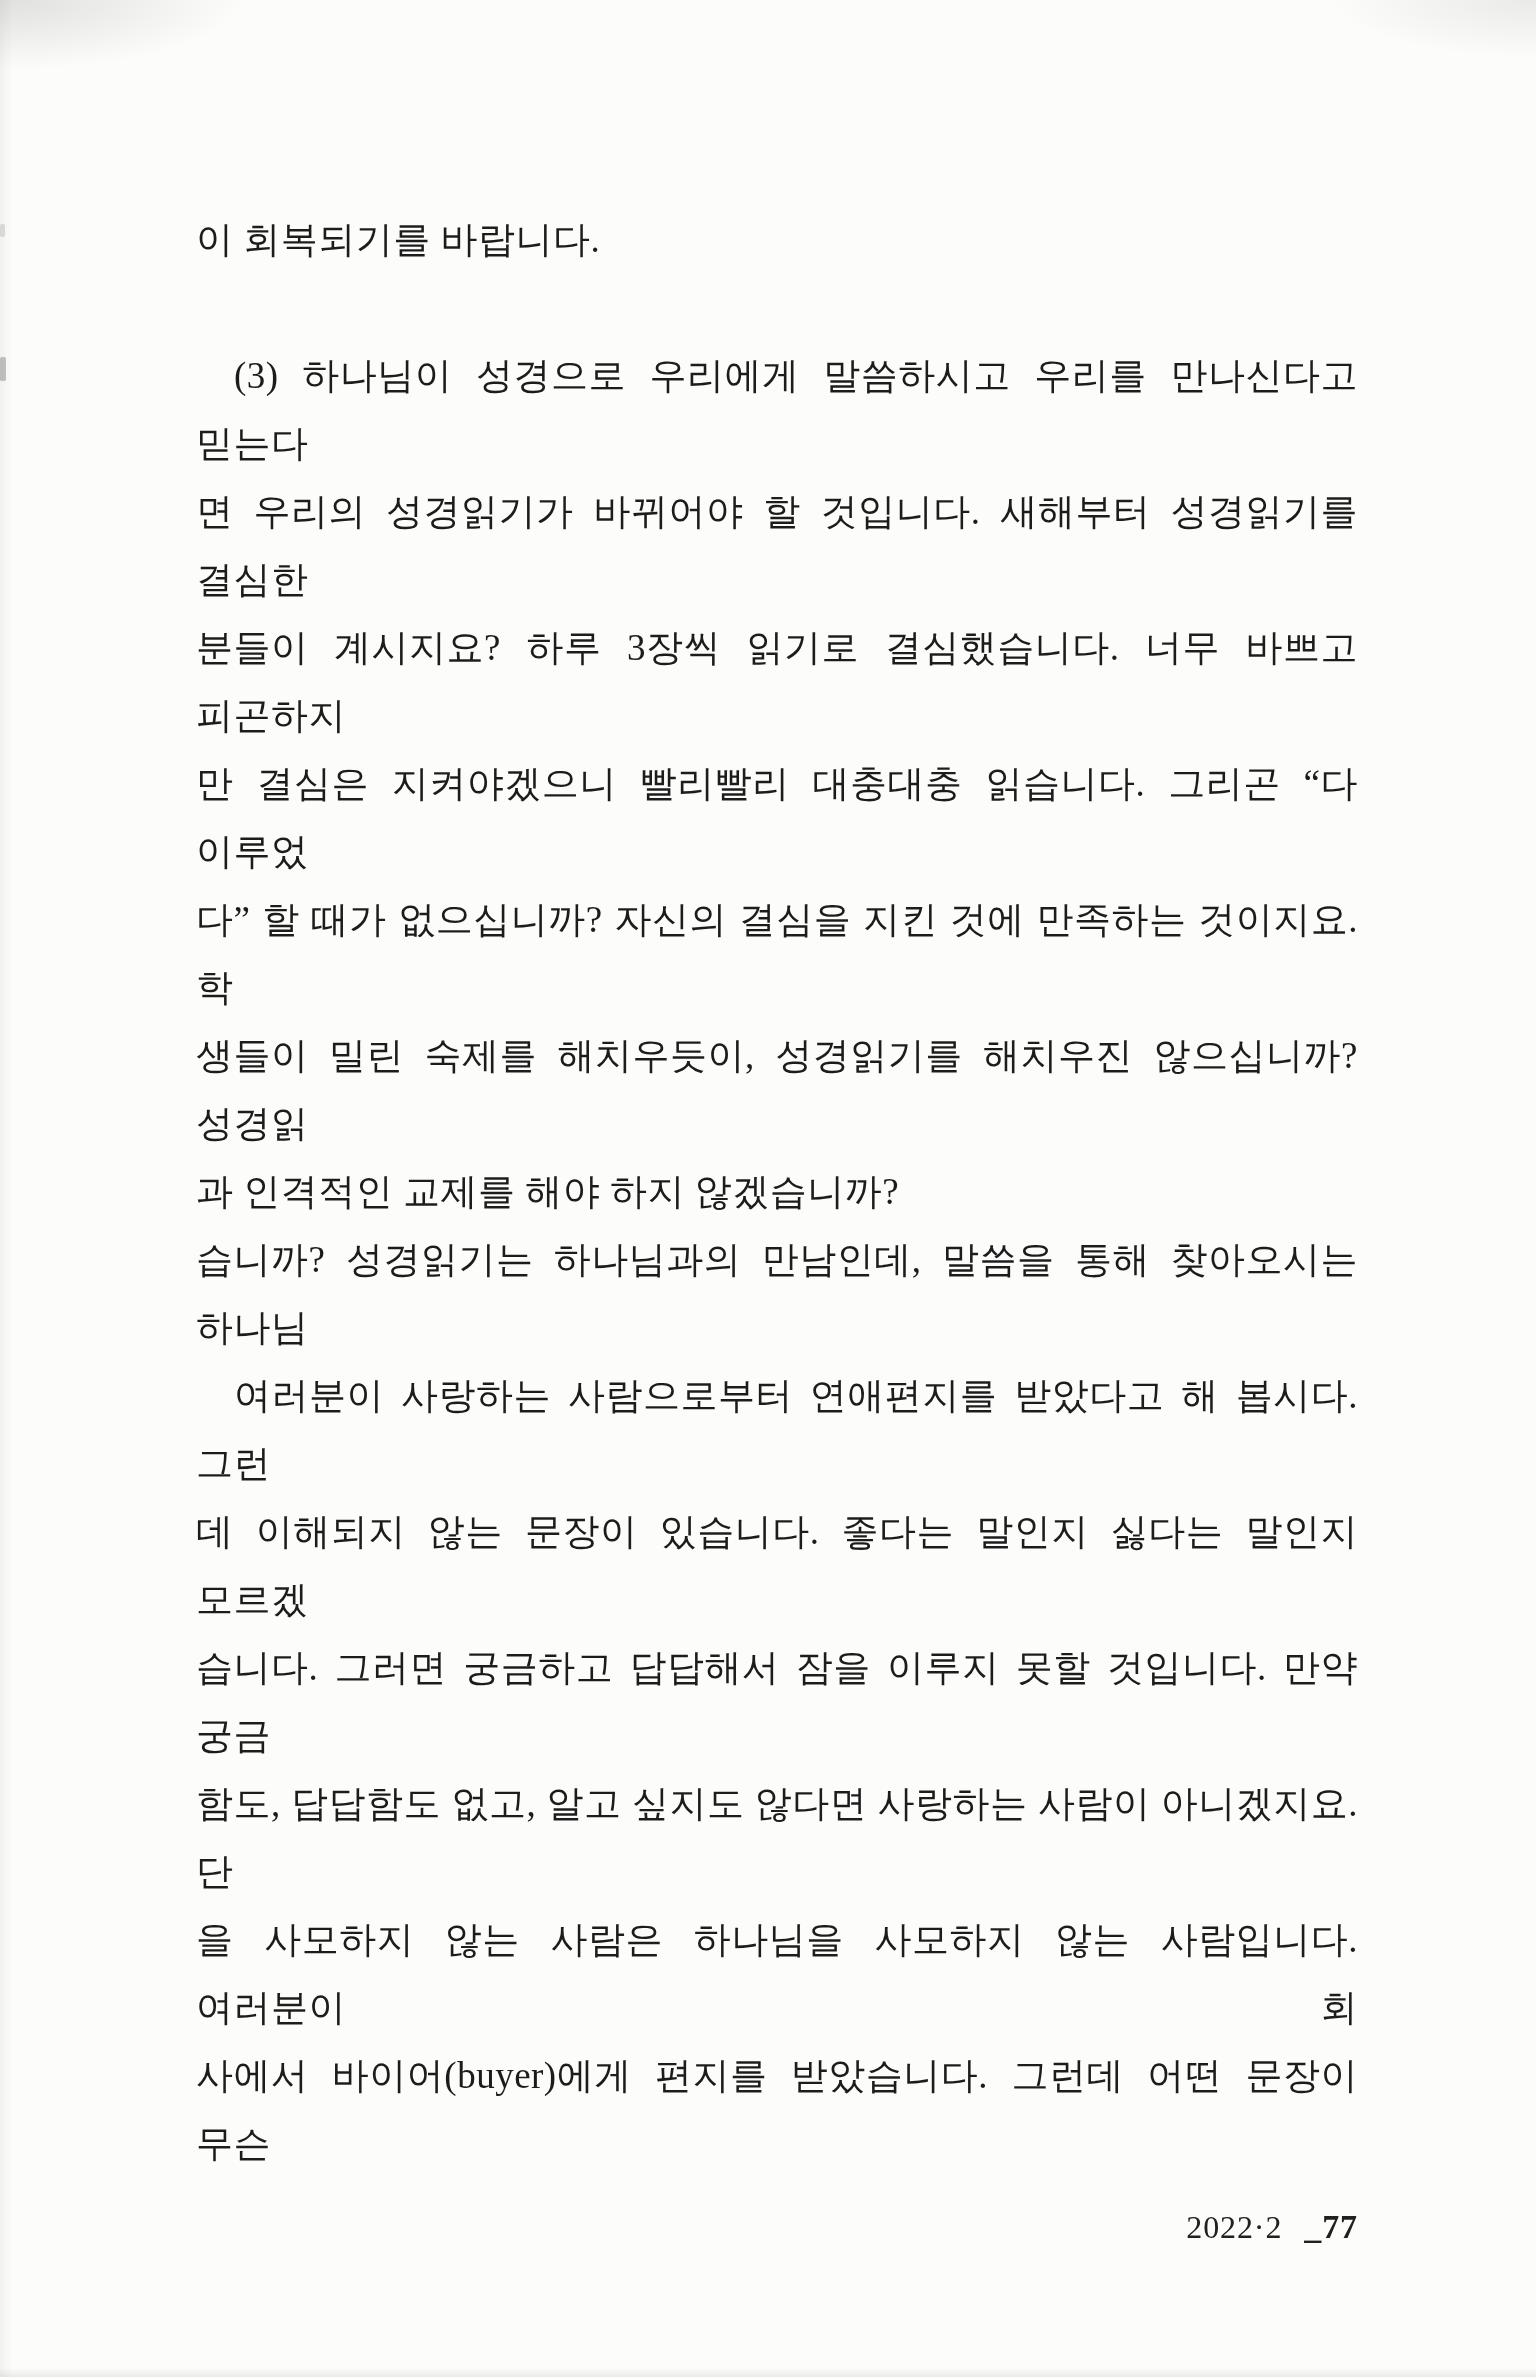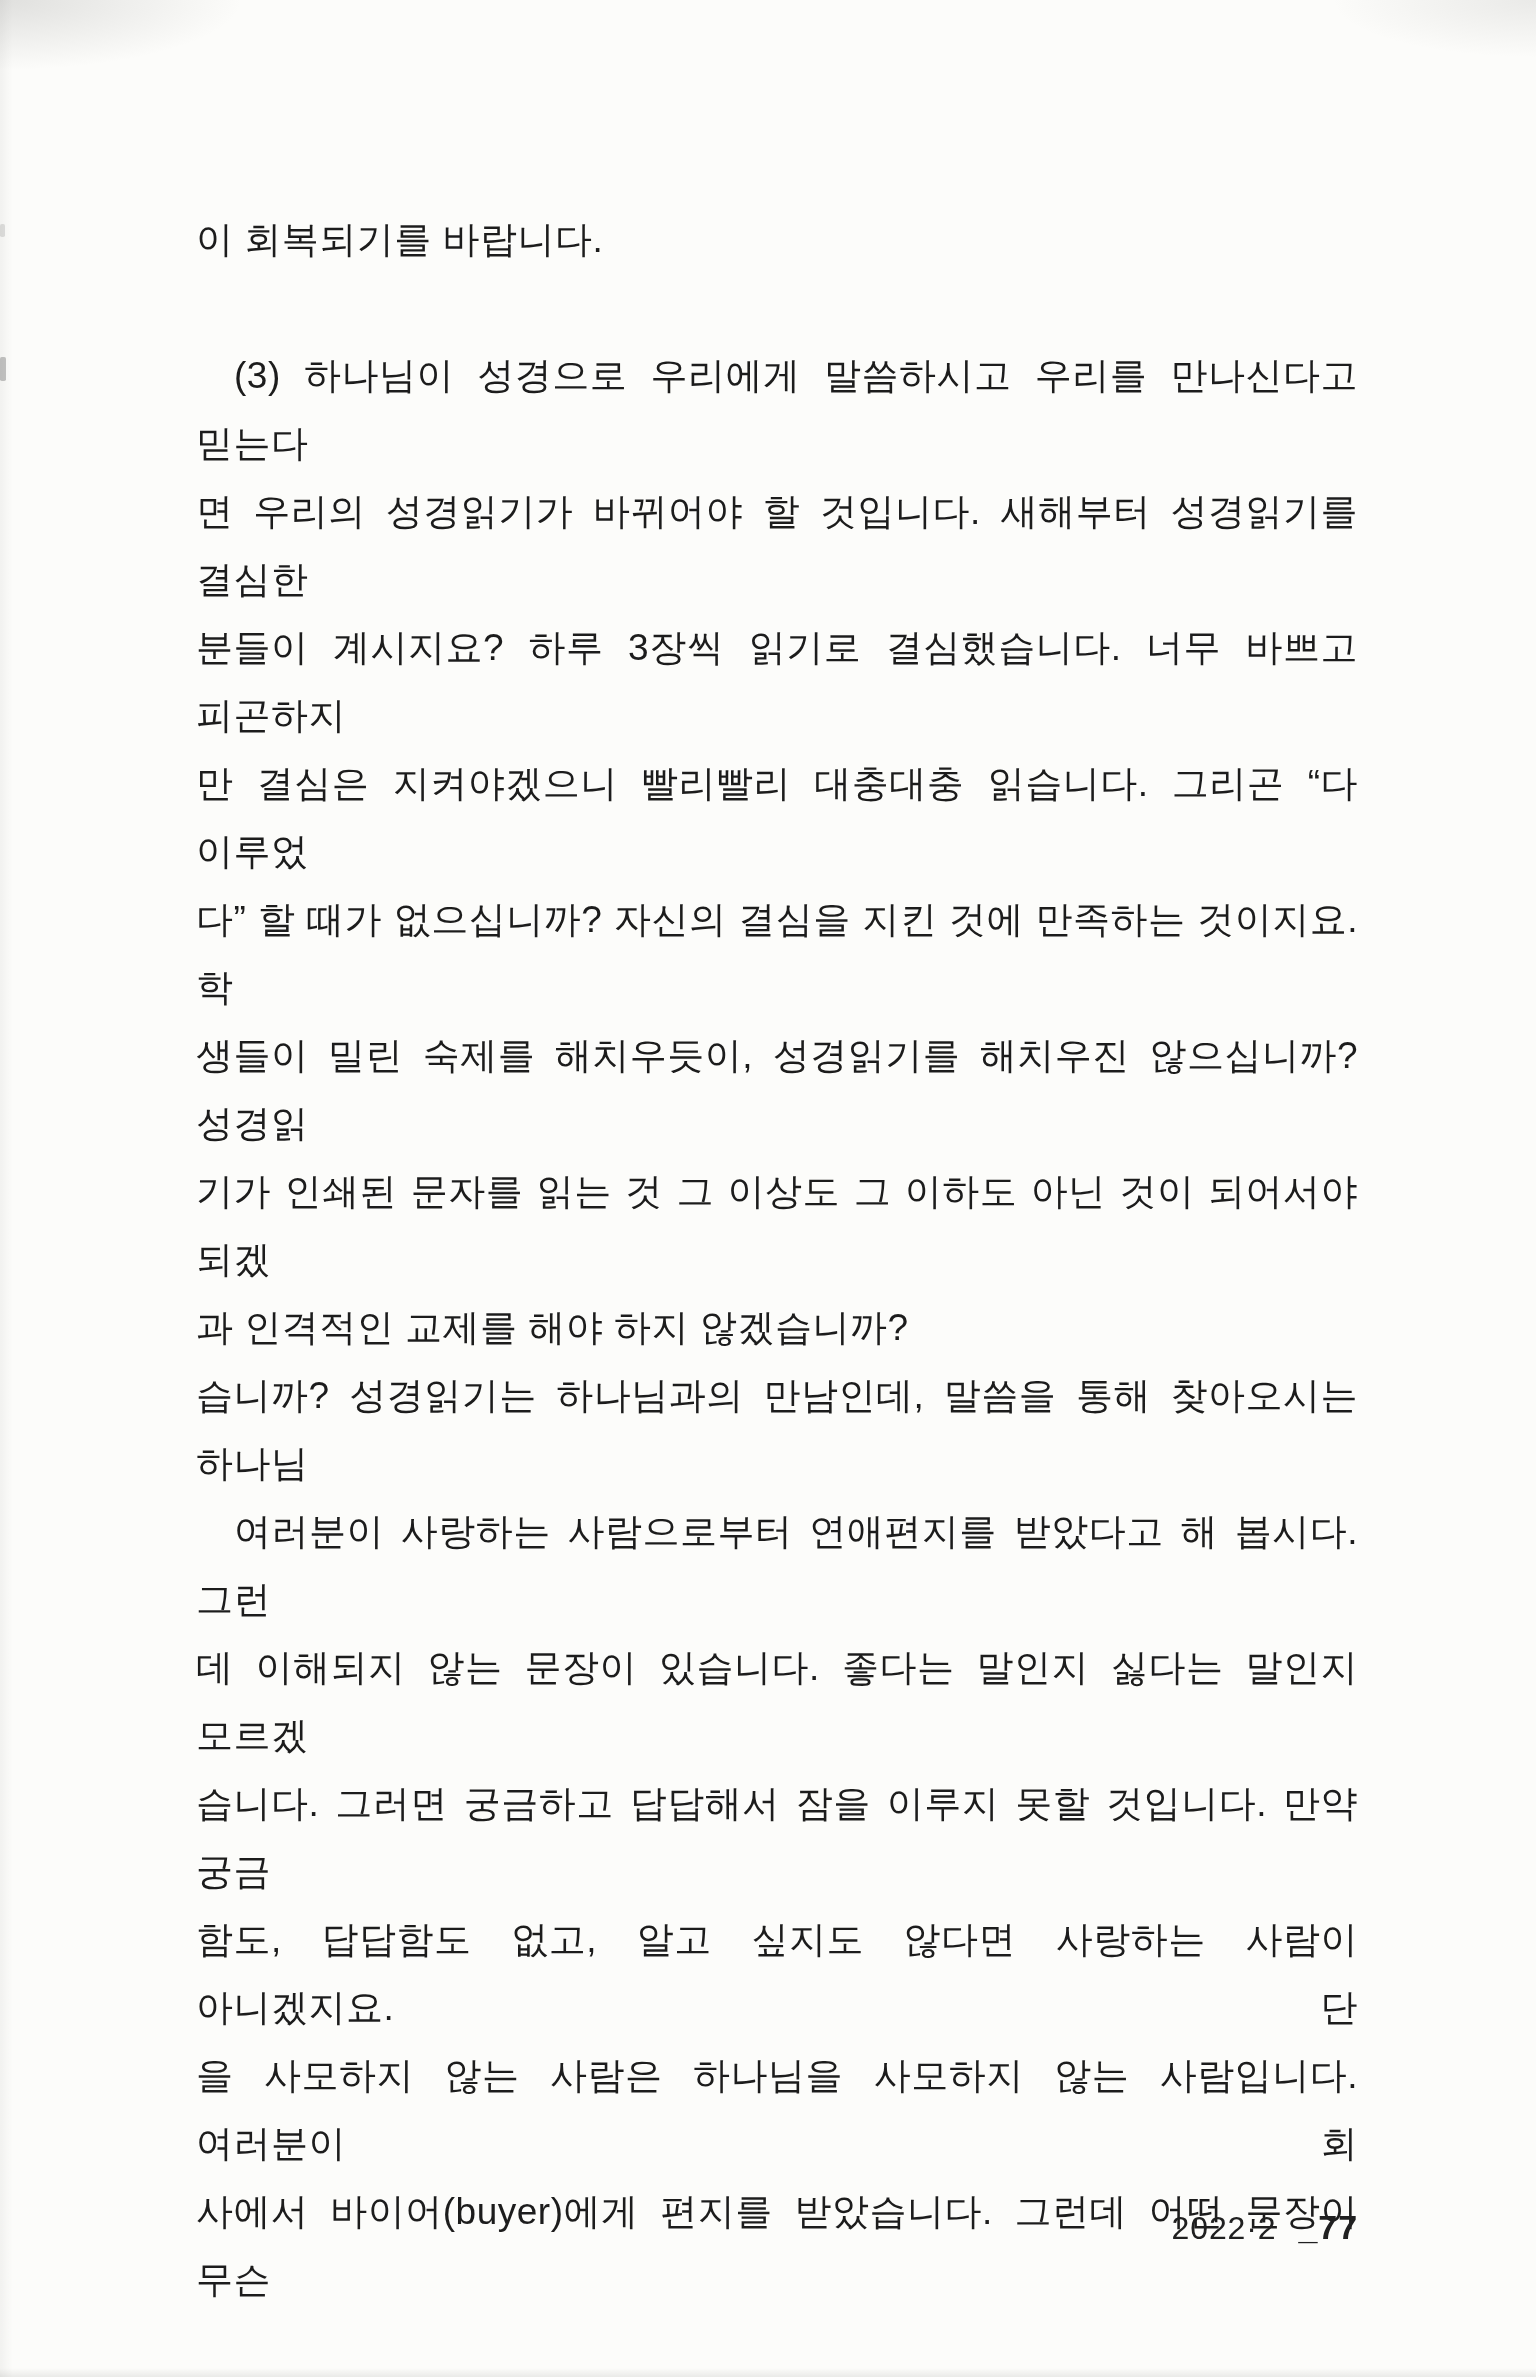--- a/index.html
+++ b/index.html
@@ -12,21 +12,21 @@
     width: 1536px;
     height: 2377px;
     margin: 0 auto;
     background:
       radial-gradient(ellipse 346px 100px at 0% 0%, rgba(110,110,108,.20), transparent 70%),
       radial-gradient(ellipse 291px 82px at 100% 0%, rgba(110,110,108,.13), transparent 70%),
       linear-gradient(90deg, rgba(0,0,0,.045), transparent 12.7px),
       linear-gradient(0deg, rgba(0,0,0,.07), transparent 9px),
       #fcfcfa;
     overflow: hidden;
-    font-family: Liberation Sans, sans-serif;
+    font-family: Liberation Serif, serif;
     color: #1c1c1c;
   }
   .scan-speck {
     position: absolute;
     background: rgba(90,90,88,.35);
     border-radius: 1.8px;
   }
   .speck-a { left: 0; top: 357px; width: 6.4px; height: 24px; }
   .speck-b { left: 0; top: 224px; width: 4.6px; height: 12.7px; opacity:.5; }
   .text-block {
@@ -76,21 +76,20 @@
       <p class="para">
         <span class="line last">이 회복되기를 바랍니다.</span>
       </p>
       <p class="para indent gap">
         <span class="line">(3) 하나님이 성경으로 우리에게 말씀하시고 우리를 만나신다고 믿는다</span>
         <span class="line">면 우리의 성경읽기가 바뀌어야 할 것입니다. 새해부터 성경읽기를 결심한</span>
         <span class="line">분들이 계시지요? 하루 3장씩 읽기로 결심했습니다. 너무 바쁘고 피곤하지</span>
         <span class="line">만 결심은 지켜야겠으니 빨리빨리 대충대충 읽습니다. 그리곤 “다 이루었</span>
         <span class="line">다” 할 때가 없으십니까? 자신의 결심을 지킨 것에 만족하는 것이지요. 학</span>
         <span class="line">생들이 밀린 숙제를 해치우듯이, 성경읽기를 해치우진 않으십니까? 성경읽</span>
-        <span class="line">기가 인쇄된 문자를 읽는 것 그 이상도 그 이하도 아닌 것이 되어서야 되겠</span>
         <span class="line last">과 인격적인 교제를 해야 하지 않겠습니까?</span>
         <span class="line">습니까? 성경읽기는 하나님과의 만남인데, 말씀을 통해 찾아오시는 하나님</span>
       </p>
       <p class="para indent">
         <span class="line">여러분이 사랑하는 사람으로부터 연애편지를 받았다고 해 봅시다. 그런</span>
         <span class="line">데 이해되지 않는 문장이 있습니다. 좋다는 말인지 싫다는 말인지 모르겠</span>
         <span class="line">습니다. 그러면 궁금하고 답답해서 잠을 이루지 못할 것입니다. 만약 궁금</span>
         <span class="line">함도, 답답함도 없고, 알고 싶지도 않다면 사랑하는 사람이 아니겠지요. 단</span>
         <span class="line">을 사모하지 않는 사람은 하나님을 사모하지 않는 사람입니다. 여러분이 회</span>
         <span class="line">사에서 바이어(buyer)에게 편지를 받았습니다. 그런데 어떤 문장이 무슨</span>

